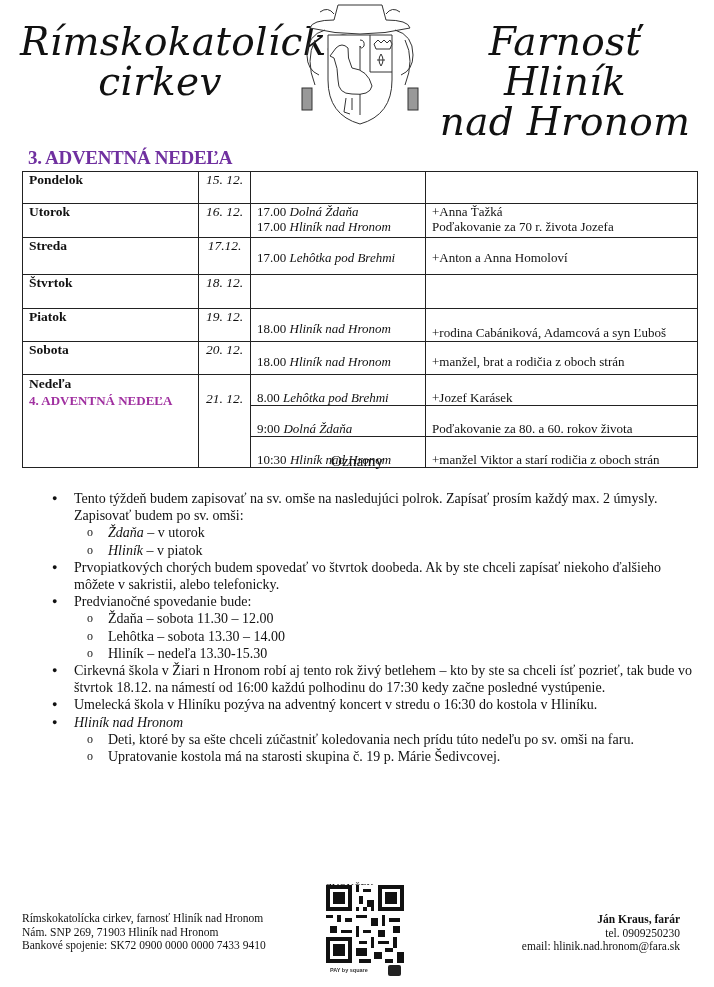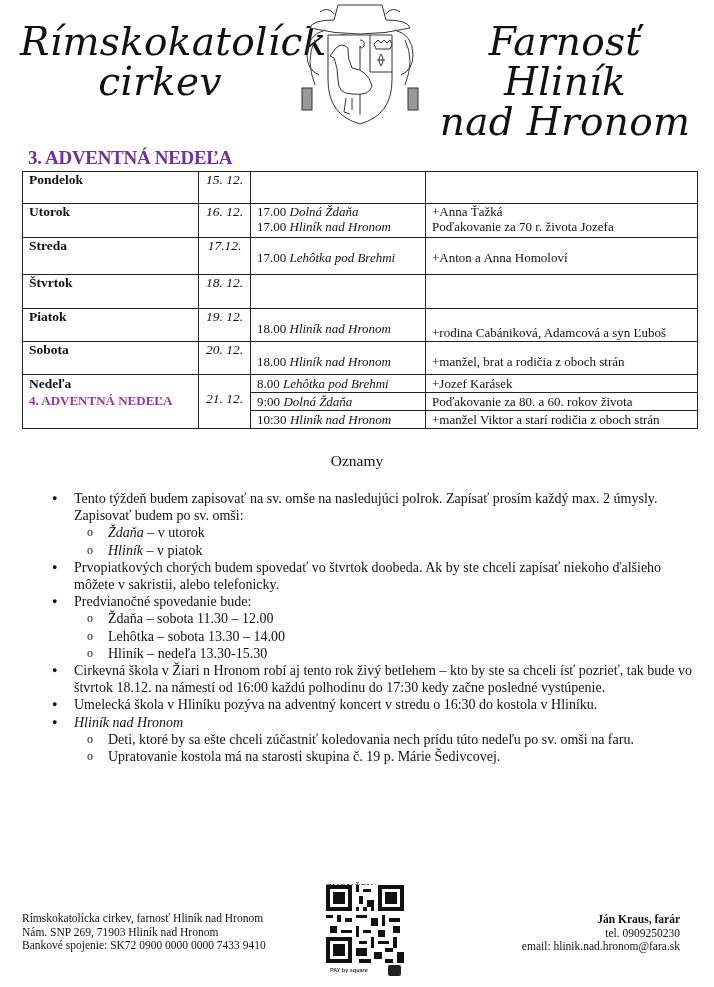--- a/index.html
+++ b/index.html
@@ -24,21 +24,21 @@
   table.sched {
     position: absolute; left: 22px; top: 171px; width: 676px;
     border-collapse: collapse; font-size: 13px;
   }
   table.sched td { border: 1px solid #222; vertical-align: top; padding: 0 6px; }
   td.day { width: 176px; font-weight: bold; font-size: 13.5px; padding-top: 5px; }
   td.date { width: 52px; font-style: italic; font-size: 13.5px; text-align: center; vertical-align: middle; padding-top: 8px; }
   td.mass { width: 175px; padding-top: 6px; line-height: 15px; }
   td.intent { line-height: 15px; padding-top: 6px; }
   td.mass .place { font-style: italic; }
-  .sub-row td.mass, .sub-row td.intent { padding-top: 1px; vertical-align: top; }
+  .sub-row td.mass, .sub-row td.intent { padding-top: 15px; vertical-align: top; }
   .day .special { display: block; color: #a030a0; font-size: 13px; margin-top: 1px; }
 
   .oznamy-title { position: absolute; left: 0; width: 714px; top: 452px; text-align: center; font-weight: normal; font-size: 15.5px; }
 
   .notes { position: absolute; left: 55px; top: 490px; width: 640px; font-size: 14px; line-height: 17.2px; }
   .note { position: relative; padding-left: 19px; }
   .note::before { content: "●"; position: absolute; left: -3px; top: 0; font-size: 9px; }
   .sub { position: relative; padding-left: 53px; }
   .sub::before { content: "o"; position: absolute; left: 32px; top: 0; font-size: 12px; }
   .it { font-style: italic; }

